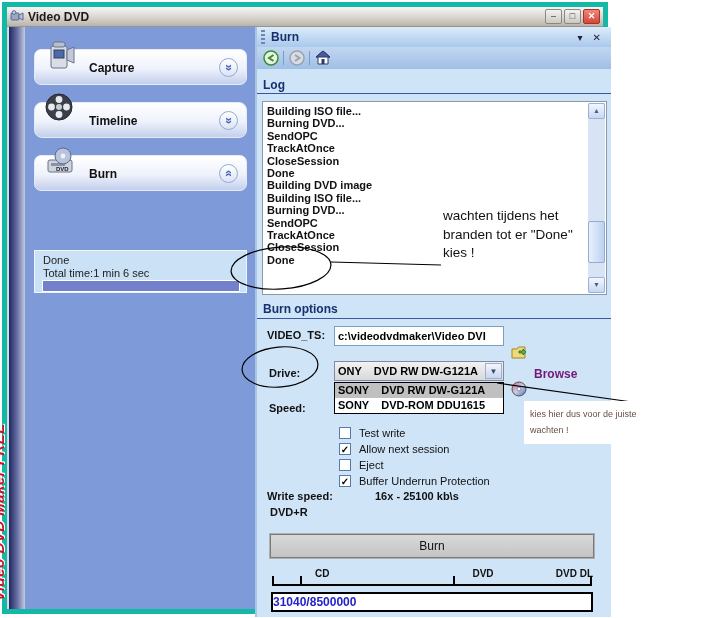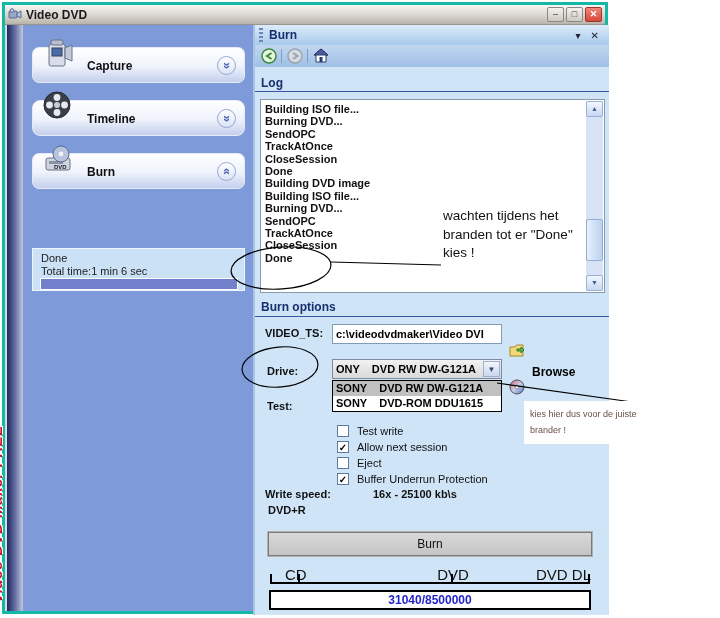--- a/index.html
+++ b/index.html
@@ -1,21 +1,21 @@
 <!DOCTYPE html>
 <html><head>
 <meta charset="utf-8">
 <style>
   * { margin:0; padding:0; box-sizing:border-box; }
   html,body { width:720px; height:618px; background:#fff; font-family:"Liberation Sans",sans-serif; }
   #canvas { position:relative; width:720px; height:618px; background:#fff; overflow:hidden; }
 
   
   .window { position:absolute; left:2px; top:2px; width:606px; height:612px;
-            border:3px solid #14b8a6; background:#cfe3f6; box-shadow:0 0 0 1px #dad7d1 inset; }
+            border:5px solid #14b8a6; background:#cfe3f6; box-shadow:0 0 0 1px #dad7d1 inset; }
   .titlebar { position:absolute; left:0; top:0; width:100%; height:20px;
               background:linear-gradient(to bottom,#f7f6f4,#d9d5ce 55%,#b9b4ab);
               border-bottom:1px solid #9a958c; display:flex; align-items:center; padding:0 3px; }
   .titlebar .title { font-weight:bold; font-size:12px; color:#1a1a1a; margin-left:4px; flex:1; }
   .winbtns { display:flex; gap:2px; }
   .wbtn { width:17px; height:15px; border:1px solid #888; border-radius:2px; font-size:9px; line-height:13px;
           text-align:center; color:#333; background:linear-gradient(#f4f2ef,#cdc9c1); cursor:default; }
   .wbtn.close { background:linear-gradient(#f0867b,#d6473a); color:#fff; font-weight:bold; border-color:#9e352b; }
 
   .content { position:absolute; left:0; top:20px; right:0; bottom:0; }
@@ -82,36 +82,36 @@
            background:linear-gradient(#f2f2f2,#d9d9d9); cursor:pointer; }
   .combo .cval { position:absolute; left:3px; top:3px; font-size:11px; font-weight:bold; white-space:pre; }
   .combo .cbtn { position:absolute; right:1px; top:1px; width:17px; height:16px; background:linear-gradient(#f4f6fa,#c9d6ec);
                  border:1px solid #9ab0d9; font-size:8px; text-align:center; line-height:15px; color:#2a4a7a; }
   .droplist { position:absolute; left:77px; top:355px; width:170px; height:32px; background:#fff;
               border:1px solid #000; z-index:5; }
   .dropitem { height:15px; font-size:11px; font-weight:bold; white-space:pre; padding-left:3px; line-height:15px; cursor:pointer; }
   .dropitem.sel { background:#c0c0c0; }
 
   .linkbtn { position:absolute; display:flex; align-items:center; gap:6px; cursor:pointer; }
-  .linkbtn .ltext { font-size:12px; font-weight:bold; color:#000000;margin-top:40px; }
+  .linkbtn .ltext { font-size:12px; font-weight:bold; color:#701a75;margin-top:40px; }
 
   .cbrow { position:absolute; left:82px; height:14px; }
   .cbbox { position:absolute; left:0; top:1px; width:12px; height:12px; background:#fff; border:1px solid #5a7aa8;
            font-size:10px; font-weight:bold; line-height:11px; text-align:center; color:#000; cursor:pointer; }
   .cblabel { position:absolute; left:20px; top:1px; font-size:11px; font-weight:normal; color:#111; cursor:pointer; white-space:nowrap; }
 
   .burnbtn { position:absolute; left:13px; top:507px; width:324px; height:24px;
              background:linear-gradient(#d9d9d9,#c4c4c4); border:1px solid #7a7a7a; outline:1px solid #b0b0b0;
              font-family:"Liberation Sans",sans-serif; font-size:12px; color:#111; cursor:pointer; }
 
-  .rlabel { position:absolute; top:541px; font-size:15px; font-weight:normal; color:#111; }
+  .rlabel { position:absolute; top:541px; font-size:10px; font-weight:bold; color:#111;margin-left:28px; }
   .rline { position:absolute; left:15px; top:557px; width:320px; border-top:2px solid #000; }
   .rtick { position:absolute; top:549px; width:2px; height:9px; background:#000; }
   .pbar { position:absolute; left:14px; top:565px; width:322px; height:20px; background:#fff; border:2px solid #000;
-          text-align:center; font-size:12px; font-weight:bold; color:#2323cc; line-height:16px; }
+          text-align:left; font-size:12px; font-weight:bold; color:#2323cc; line-height:16px; }
 
   
   .ann-svg { position:absolute; left:0; top:0; width:720px; height:618px; pointer-events:none; z-index:20; }
   .note1 { position:absolute; left:443px; top:207px; width:160px; z-index:21; font-size:13.5px; color:#111; line-height:18.5px; }
   .note2 { position:absolute; left:524px; top:401px; width:124px; z-index:21; background:#fff; padding:5px 4px 6px 6px;
            font-size:9px; color:#6b4f45; line-height:16px; }
 </style>
 </head>
 <body>
 
@@ -286,21 +286,21 @@
               </svg>
           </span>
           <span class="ltext">Erase</span>
         </span>
 
         <div class="droplist">
           <div class="dropitem sel">SONY    DVD RW DW-G121A</div>
           <div class="dropitem">SONY    DVD-ROM DDU1615</div>
         </div>
 
-        <span class="optlabel" style="left:12px; top:375px;">Test:</span>
+        <span class="optlabel" style="left:12px; top:375px;">Speed:</span>
 
         <div class="cbrow" style="top:399px;">
           <span class="cbbox"></span>
           <span class="cblabel">Test write</span>
         </div>
         <div class="cbrow" style="top:415px;">
           <span class="cbbox">✓</span>
           <span class="cblabel">Allow next session</span>
         </div>
         <div class="cbrow" style="top:431px;">
@@ -339,15 +339,15 @@
     <path d="M497 383 L632 402" fill="none" stroke="#000" stroke-width="1.2"></path>
   </svg>
 
   <div class="note1">
     <div>wachten tijdens het</div>
     <div>branden tot er "Done"</div>
     <div>kies !</div>
   </div>
   <div class="note2">
     <div>kies hier dus voor de juiste</div>
-    <div>brander !</div>
+    <div>wachten !</div>
   </div>
 </div>
 
 </body></html>

